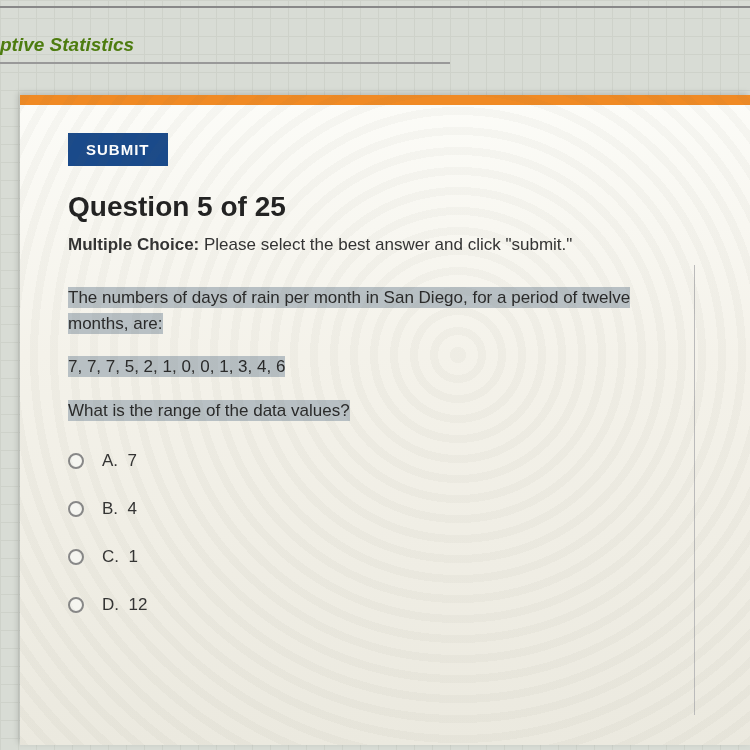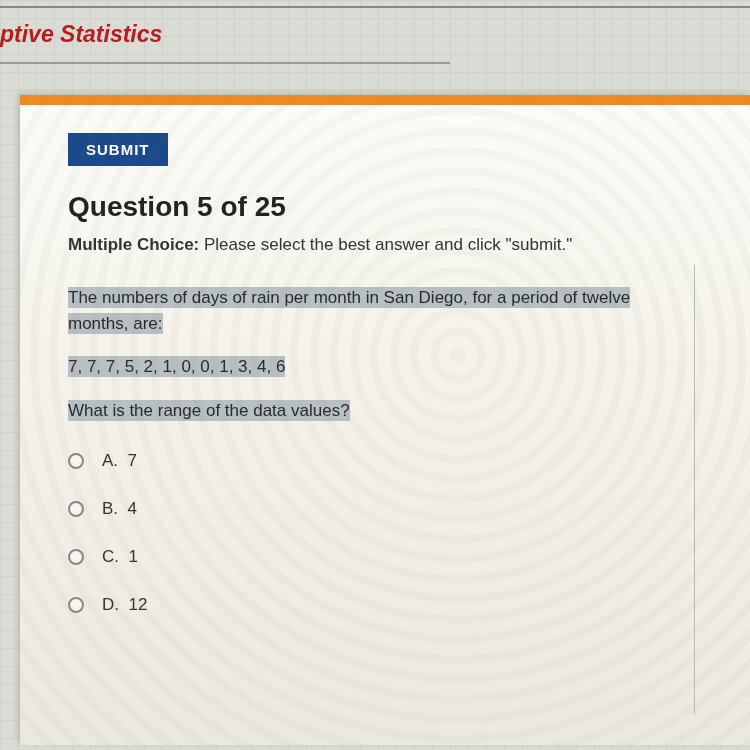--- a/index.html
+++ b/index.html
@@ -30,25 +30,25 @@
     .top-border {
       position: absolute;
       top: 6px;
       left: 0;
       width: 100%;
       height: 2px;
       background: #888;
     }
     .header-text {
       position: absolute;
-      top: 21px;
+      top: 34px;
       left: 0;
-      font-size: 23px;
+      font-size: 19px;
       font-weight: bold;
-      color: #b91c1c;
+      color: #4d7c0f;
       font-style: italic;
     }
     .header-divider {
       position: absolute;
       top: 62px;
       left: 0;
       width: 60%;
       height: 2px;
       background: #999;
     }

